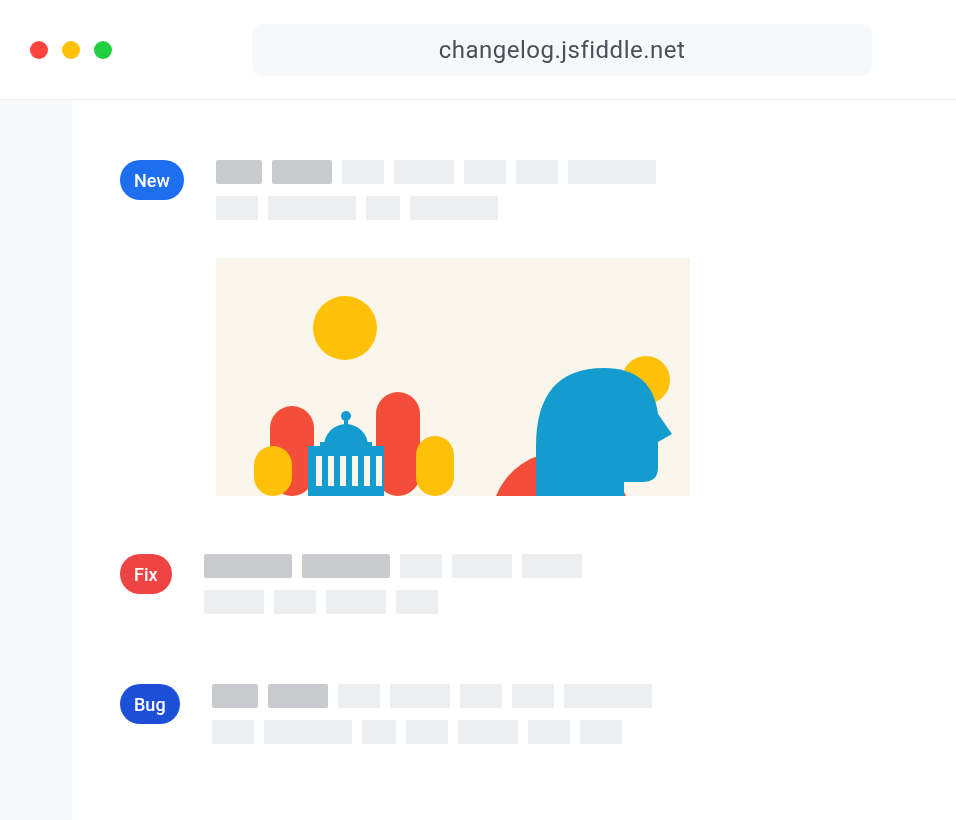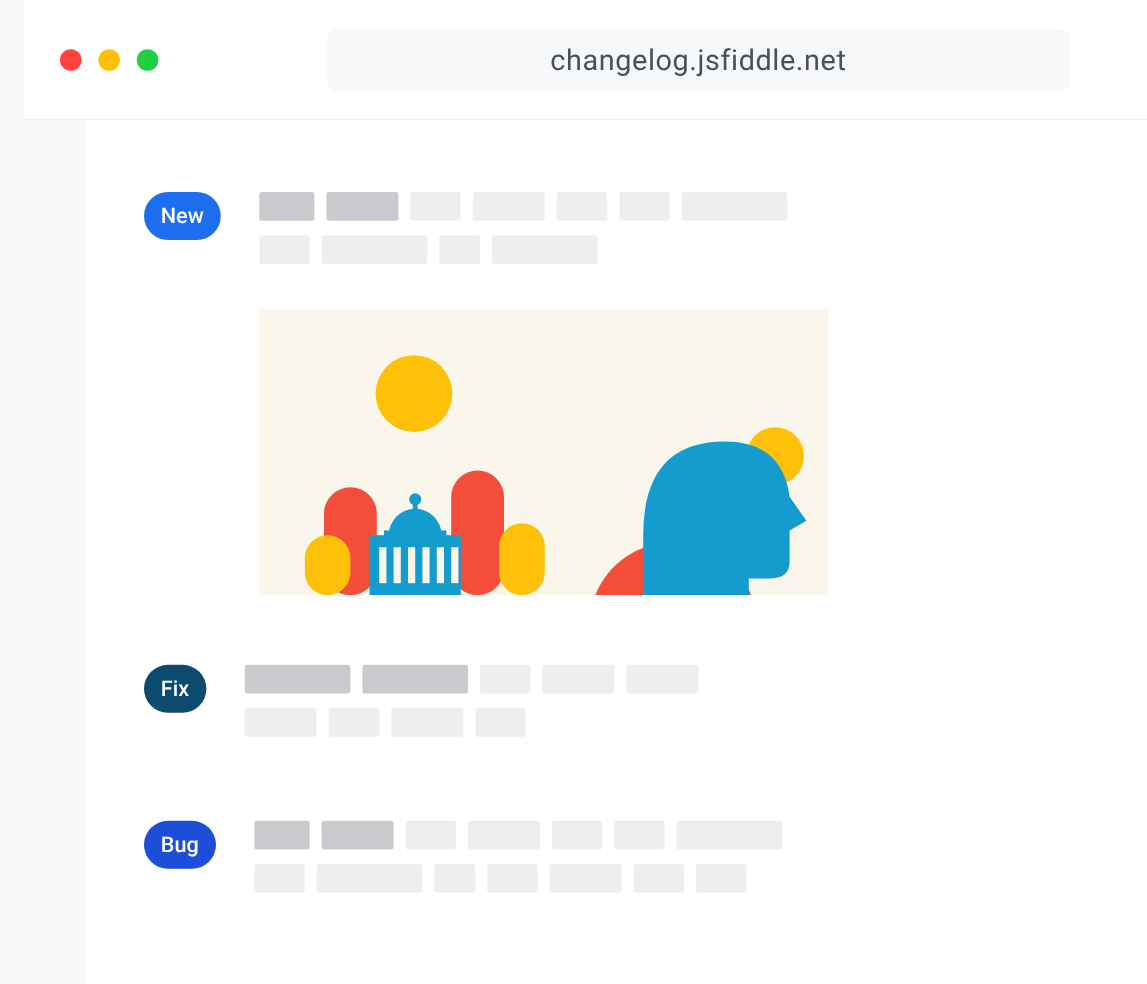--- a/index.html
+++ b/index.html
@@ -14,21 +14,20 @@
       height: 820px;
       overflow: hidden;
     }
     .browser-chrome {
       background: #fff;
       height: 100px;
       display: flex;
       align-items: center;
       padding: 1px 30px;
       border-bottom: 1px solid #eef0f2;
-      margin-left: 20px;
     }
     .traffic-lights {
       display: flex;
       gap: 14px;
       margin-right: 140px;
     }
     .traffic-light {
       width: 18px;
       height: 18px;
       border-radius: 50%;
@@ -74,21 +73,21 @@
       padding: 20px 14px;
       border-radius: 20px;
       font-size: 18px;
       font-weight: 500;
       color: #fff;
       height: 18px;
       display: inline-flex;
       align-items: center;
     }
     .badge.new { background: #1e6ef0; }
-    .badge.fix { background: #0c4a6e; }
+    .badge.fix { background: #ef4444; }
     .badge.bug { background: #1d4ed8; }
     .entry-body {
       flex: 1;
     }
     .text-lines {
       display: flex;
       flex-wrap: wrap;
       gap: 8px 10px;
       margin-bottom: 12px;
     }

